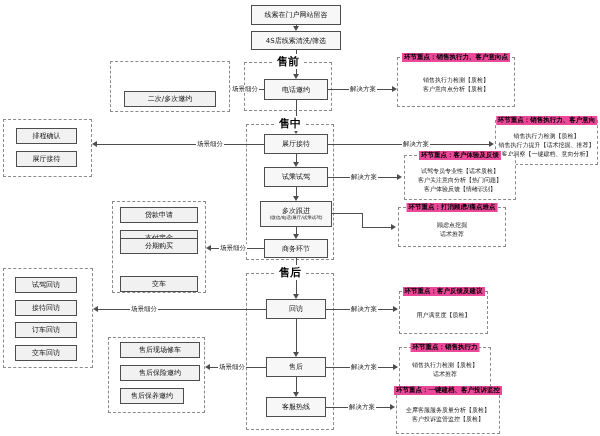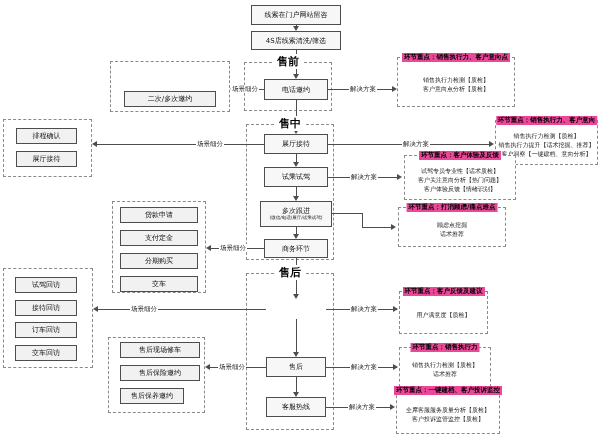--- a/index.html
+++ b/index.html
@@ -89,21 +89,21 @@
   <div class="dashed" style="left:3px;top:119px;width:89px;height:58px"></div>
   <div class="box" style="left:16px;top:128px;width:61px;height:16px">排程确认</div>
   <div class="box" style="left:16px;top:151px;width:61px;height:16px">展厅接待</div>
   <div class="hline" style="left:94px;top:144px;width:170px"></div>
   <div class="arr l" style="left:92px;top:141px"></div>
   <div class="lbl" style="left:196px;top:140px">场景细分</div>
 
   <div class="dashed" style="left:112px;top:201px;width:94px;height:92px"></div>
   <div class="box" style="left:120px;top:207px;width:78px;height:16px">贷款申请</div>
   <div class="box" style="left:120px;top:230px;width:78px;height:16px">支付定金</div>
-  <div class="box" style="left:120px;top:253px;width:78px;height:16px">分期购买</div>
+  <div class="box" style="left:120px;top:238px;width:78px;height:16px">分期购买</div>
   <div class="box" style="left:120px;top:276px;width:78px;height:16px">交车</div>
   <div class="hline" style="left:208px;top:248px;width:56px"></div>
   <div class="arr l" style="left:206px;top:245px"></div>
   <div class="lbl" style="left:219px;top:244px">场景细分</div>
 
   <div class="hline" style="left:328px;top:144px;width:162px"></div>
   <div class="arr r" style="left:489px;top:141px"></div>
   <div class="lbl" style="left:402px;top:140px">解决方案</div>
   <div class="ann" style="left:495px;top:120px;width:103px;height:45px">
     <div class="ann-title">环节重点：销售执行力、客户意向</div>
@@ -134,20 +134,21 @@
     <div class="ann-title">环节重点：打消顾虑/痛点难点</div>
     <div class="ann-body">
       <div class="ann-line">顾虑点挖掘</div>
       <div class="ann-line">话术推荐</div>
     </div>
   </div>
 
   <div class="dashed" style="left:246px;top:273px;width:88px;height:157px"></div>
   <div class="sec-title" style="left:290px;top:265px">售后</div>
 
+  <div class="box center" style="left:266px;top:299px;width:60px;height:20px">回访</div>
   <div class="vline" style="left:296px;top:319px;height:33px"></div>
   <div class="arr d" style="left:293px;top:352px"></div>
   <div class="box center" style="left:266px;top:357px;width:60px;height:20px">售后</div>
   <div class="vline" style="left:296px;top:377px;height:15px"></div>
   <div class="arr d" style="left:293px;top:392px"></div>
   <div class="box center" style="left:266px;top:397px;width:60px;height:20px">客服热线</div>
 
   <div class="dashed" style="left:3px;top:268px;width:90px;height:100px"></div>
   <div class="box" style="left:15px;top:277px;width:62px;height:16px">试驾回访</div>
   <div class="box" style="left:15px;top:300px;width:62px;height:16px">接待回访</div>

